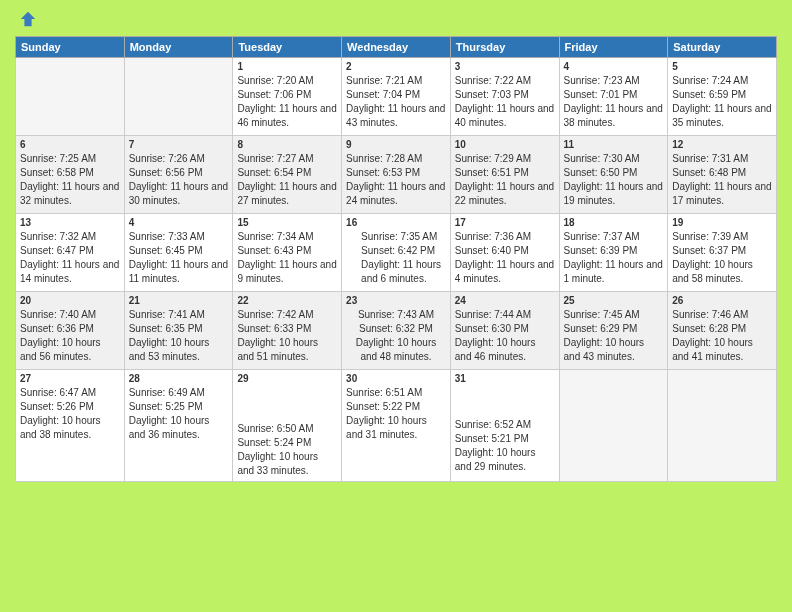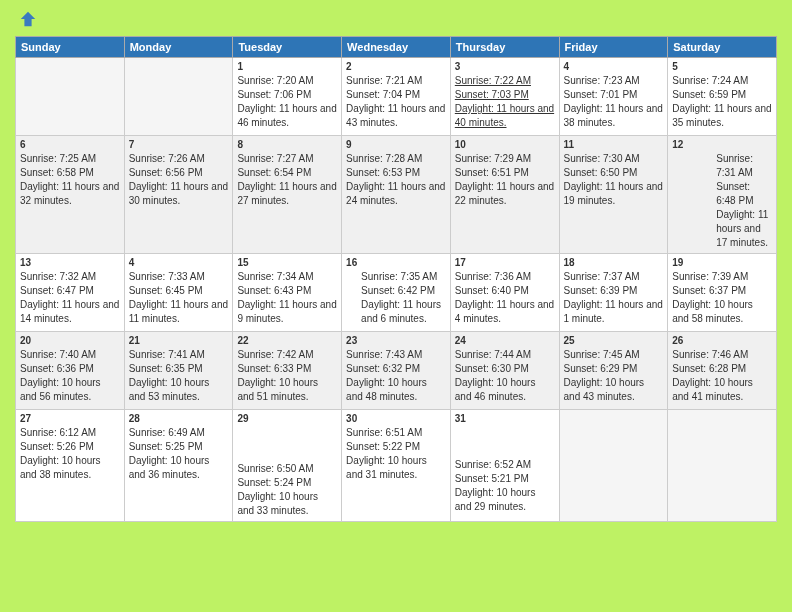--- a/index.html
+++ b/index.html
@@ -144,21 +144,21 @@
 Daylight: 11 hours and 46 minutes.</div>
           </td>
           <td>
             <div class="day-number">2</div>
             <div class="day-info" style="white-space: pre-line;">Sunrise: 7:21 AM
 Sunset: 7:04 PM
 Daylight: 11 hours and 43 minutes.</div>
           </td>
           <td>
             <div class="day-number">3</div>
-            <div class="day-info" style="white-space: pre-line; text-decoration: underline;">Sunrise: 7:22 AM
+            <div class="day-info" style="white-space: pre-line;">Sunrise: 7:22 AM
 Sunset: 7:03 PM
 Daylight: 11 hours and 40 minutes.</div>
           </td>
           <td>
             <div class="day-number">4</div>
             <div class="day-info" style="white-space: pre-line;">Sunrise: 7:23 AM
 Sunset: 7:01 PM
 Daylight: 11 hours and 38 minutes.</div>
           </td>
           <td>
@@ -200,21 +200,21 @@
 Daylight: 11 hours and 22 minutes.</div>
           </td>
           <td>
             <div class="day-number">11</div>
             <div class="day-info" style="white-space: pre-line;">Sunrise: 7:30 AM
 Sunset: 6:50 PM
 Daylight: 11 hours and 19 minutes.</div>
           </td>
           <td>
             <div class="day-number">12</div>
-            <div class="day-info" style="white-space: pre-line; margin-left: 44px;">Sunrise: 7:31 AM
+            <div class="day-info" style="white-space: pre-line;">Sunrise: 7:31 AM
 Sunset: 6:48 PM
 Daylight: 11 hours and 17 minutes.</div>
           </td>
         </tr>
         <tr>
           <td>
             <div class="day-number">13</div>
             <div class="day-info" style="white-space: pre-line;">Sunrise: 7:32 AM
 Sunset: 6:47 PM
 Daylight: 11 hours and 14 minutes.</div>
@@ -270,21 +270,21 @@
 Daylight: 10 hours and 53 minutes.</div>
           </td>
           <td>
             <div class="day-number">22</div>
             <div class="day-info" style="white-space: pre-line;">Sunrise: 7:42 AM
 Sunset: 6:33 PM
 Daylight: 10 hours and 51 minutes.</div>
           </td>
           <td>
             <div class="day-number">23</div>
-            <div class="day-info" style="white-space: pre-line;">Sunrise: 7:43 AM
+            <div class="day-info" style="white-space: pre-line; text-align: center;">Sunrise: 7:43 AM
 Sunset: 6:32 PM
 Daylight: 10 hours and 48 minutes.</div>
           </td>
           <td>
             <div class="day-number">24</div>
             <div class="day-info" style="white-space: pre-line;">Sunrise: 7:44 AM
 Sunset: 6:30 PM
 Daylight: 10 hours and 46 minutes.</div>
           </td>
           <td>
@@ -296,21 +296,21 @@
           <td>
             <div class="day-number">26</div>
             <div class="day-info" style="white-space: pre-line;">Sunrise: 7:46 AM
 Sunset: 6:28 PM
 Daylight: 10 hours and 41 minutes.</div>
           </td>
         </tr>
         <tr>
           <td>
             <div class="day-number">27</div>
-            <div class="day-info" style="white-space: pre-line;">Sunrise: 6:12 AM
+            <div class="day-info" style="white-space: pre-line;">Sunrise: 6:47 AM
 Sunset: 5:26 PM
 Daylight: 10 hours and 38 minutes.</div>
           </td>
           <td>
             <div class="day-number">28</div>
             <div class="day-info" style="white-space: pre-line;">Sunrise: 6:49 AM
 Sunset: 5:25 PM
 Daylight: 10 hours and 36 minutes.</div>
           </td>
           <td>

